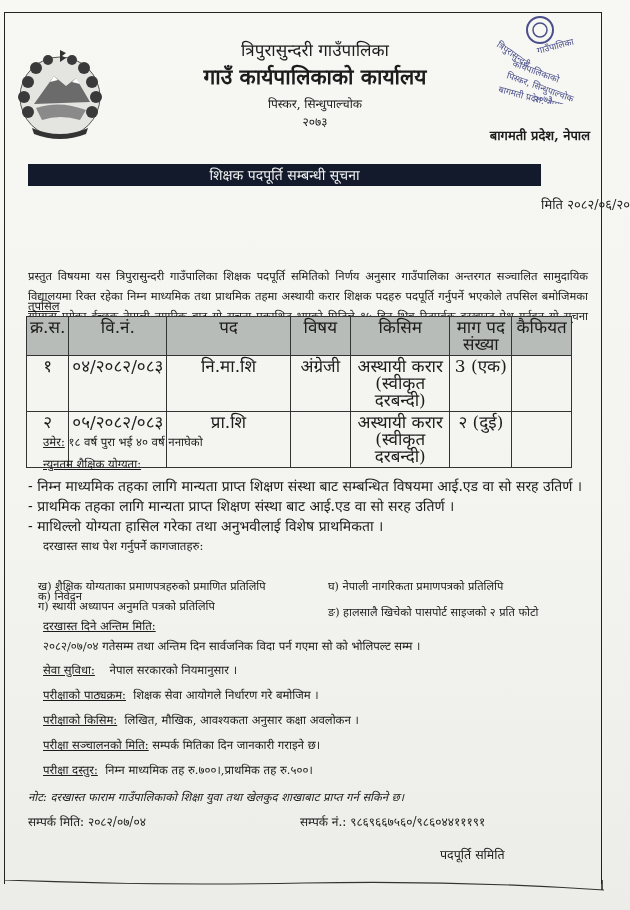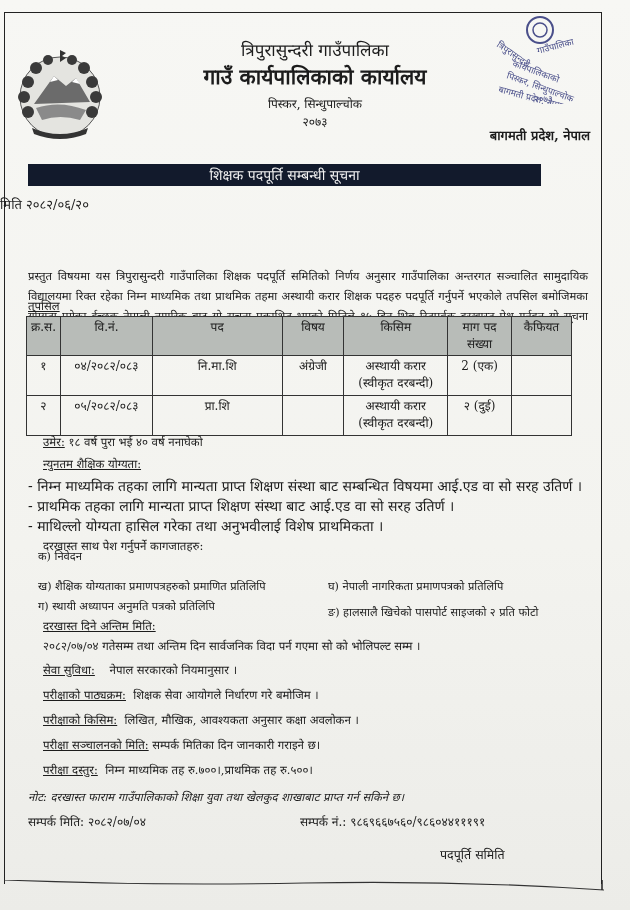--- a/index.html
+++ b/index.html
@@ -38,32 +38,32 @@
   .hdr4 { top:113px; font-size:12px; }
   .province {
     position:absolute; right:40px; top:126px; font-size:13px; font-weight:bold;
   }
   .title-bar {
     position:absolute; left:28px; top:164px; width:513px; height:22px;
     background:#121a2c; color:#f2f2f2;
     text-align:center; font-size:14px; line-height:22px;
   }
   .date-line {
-    position:absolute; left:0; width:630px; top:195px; text-align:left; font-size:13px;
+    position:absolute; left:0; width:630px; top:195px; text-align:right; font-size:13px;
   }
   .para {
     position:absolute; left:28px; top:222px; width:560px;
     font-size:11.4px; line-height:20px; text-align:justify;margin-top:44px;
   }
   .tapasil {
     position:absolute; left:28px; top:298px; font-size:11.5px; text-decoration:underline;
   }
   table.grid {
     position:absolute; left:26px; top:316px; width:546px;
-    border-collapse:collapse; font-size:12px;border-radius:28px;
+    border-collapse:collapse; font-size:17px;border-radius:28px;
   }
   table.grid th, table.grid td {
     border:1px solid #333; text-align:center; vertical-align:top;
     padding:2px 3px; line-height:17px;
   }
   table.grid th {
     background:#b8bcb8; font-weight:normal; height:34px;
   }
   table.grid td { height:35px; }
   .sect { position:absolute; left:28px; font-size:11.5px;margin-left:15px; }
@@ -152,21 +152,21 @@
         <th>कैफियत</th>
       </tr>
     </thead>
     <tbody>
       <tr>
         <td>१</td>
         <td>०४/२०८२/०८३</td>
         <td>नि.मा.शि</td>
         <td>अंग्रेजी</td>
         <td><span>अस्थायी करार</span><br><span>(स्वीकृत दरबन्दी)</span></td>
-        <td>2 (एक)</td>
+        <td>3 (एक)</td>
         <td></td>
       </tr>
       <tr>
         <td>२</td>
         <td>०५/२०८२/०८३</td>
         <td>प्रा.शि</td>
         <td></td>
         <td><span>अस्थायी करार</span><br><span>(स्वीकृत दरबन्दी)</span></td>
         <td>२ (दुई)</td>
         <td></td>
@@ -177,21 +177,21 @@
   <div class="sect" style="top:434px">
     <span class="u">उमेर:</span><span> १८ वर्ष पुरा भई ४० वर्ष ननाघेको</span>
   </div>
 
   <div class="sect u" style="top:456px">न्युनतम शैक्षिक योग्यता:</div>
   <div class="lst" style="top:476px">- निम्न माध्यमिक तहका लागि मान्यता प्राप्त शिक्षण संस्था बाट सम्बन्धित विषयमा आई.एड वा सो सरह उतिर्ण ।</div>
   <div class="lst" style="top:496px">- प्राथमिक तहका लागि मान्यता प्राप्त शिक्षण संस्था बाट आई.एड वा सो सरह उतिर्ण ।</div>
   <div class="lst" style="top:516px">- माथिल्लो योग्यता हासिल गरेका तथा अनुभवीलाई विशेष प्राथमिकता ।</div>
 
   <div class="sect" style="top:538px">दरखास्त साथ पेश गर्नुपर्ने कागजातहरु:</div>
-  <div class="doc" style="left:38px; top:548px">क) निवेदन</div>
+  <div class="doc" style="left:38px; top:588px">क) निवेदन</div>
   <div class="doc" style="left:38px; top:578px">ख) शैक्षिक योग्यताका प्रमाणपत्रहरुको प्रमाणित प्रतिलिपि</div>
   <div class="doc" style="left:328px; top:578px">घ) नेपाली नागरिकता प्रमाणपत्रको प्रतिलिपि</div>
   <div class="doc" style="left:38px; top:598px">ग) स्थायी अध्यापन अनुमति पत्रको प्रतिलिपि</div>
   <div class="doc" style="left:328px; top:604px">ङ) हालसालै खिचेको पासपोर्ट साइजको २ प्रति फोटो</div>
 
   <div class="sect u" style="top:618px">दरखास्त दिने अन्तिम मिति:</div>
   <div class="sect" style="top:638px">२०८२/०७/०४ गतेसम्म तथा अन्तिम दिन सार्वजनिक विदा पर्न गएमा सो को भोलिपल्ट सम्म ।</div>
 
   <div class="sect" style="top:662px">
     <span class="u">सेवा सुविधा:</span>&nbsp;&nbsp;&nbsp;&nbsp;<span>नेपाल सरकारको नियमानुसार ।</span>

